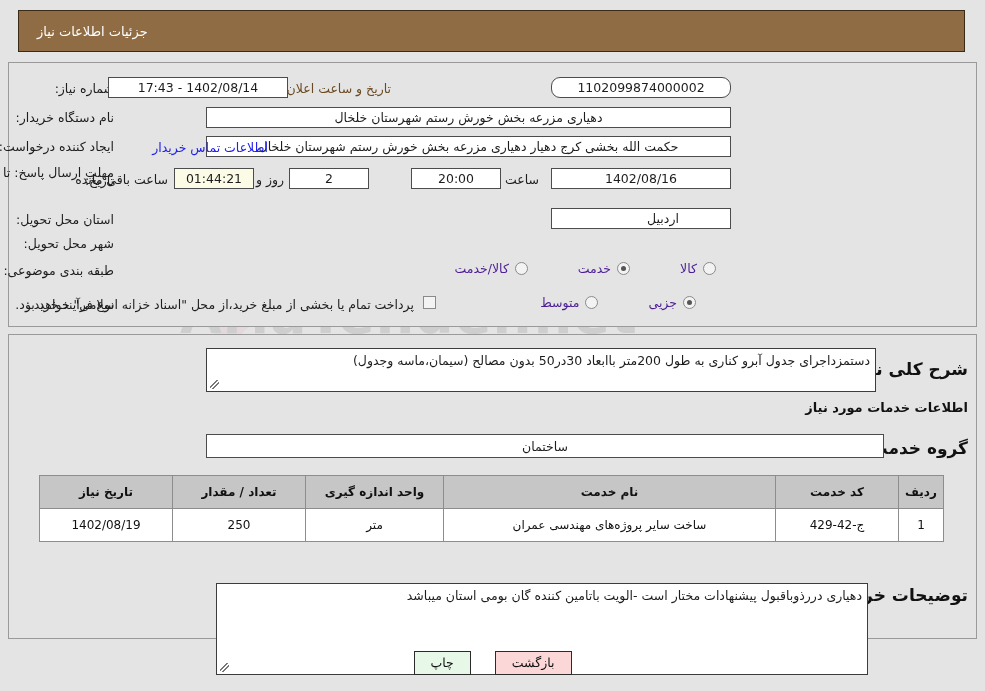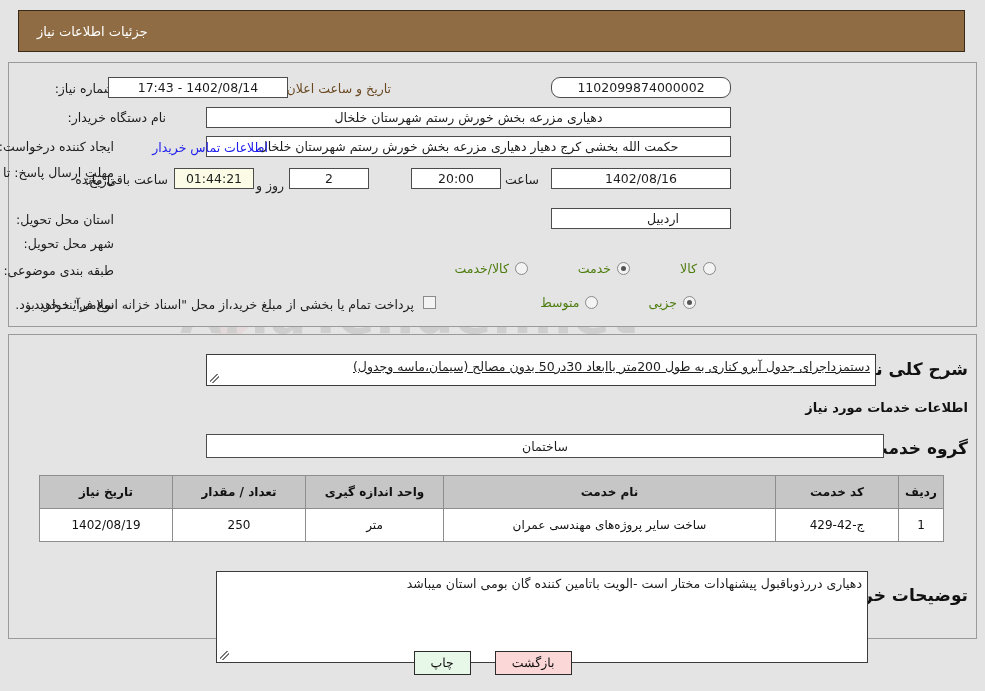--- a/index.html
+++ b/index.html
@@ -142,21 +142,21 @@
     background: #555;
   }
   .checkbox {
     display: inline-block;
     width: 13px; height: 13px;
     border: 1px solid #8a8a8a;
     background: #f3f3f3;
     vertical-align: middle;
     box-sizing: border-box;
   }
-  .opt { font-size: 12.5px; color: #4d7c0f; white-space: nowrap; }
+  .opt { font-size: 12.5px; color: #4c1d95; white-space: nowrap; }
 
   
   .ta {
     background: #ffffff;
     border: 1px solid #3c3c3c;
     box-sizing: border-box;
     font-size: 12.5px;
     color: #1d1d1d;
     padding: 3px 5px;
     overflow: hidden;
@@ -233,35 +233,35 @@
 </div>
 
 <div class="panel" id="panel-top">
 
   <div class="abs lbl" style="right:862px; top:18px;">شماره نیاز:</div>
   <div class="abs fld c" style="right:245px; top:14px; width:180px;border-radius:9px;">1102099874000002</div>
 
   <div class="abs lbl brown" style="right:585px; top:18px;">تاریخ و ساعت اعلان عمومی:</div>
   <div class="abs fld c" style="right:688px; top:14px; width:180px;">1402/08/14 - 17:43</div>
 
-  <div class="abs lbl" style="right:810px; top:47px;">نام دستگاه خریدار:</div>
+  <div class="abs lbl" style="right:862px; top:47px;">نام دستگاه خریدار:</div>
   <div class="abs fld r" style="right:245px; top:44px; width:525px;">دهیاری مزرعه بخش خورش رستم شهرستان خلخال</div>
 
   <div class="abs lbl" style="right:862px; top:76px;">ایجاد کننده درخواست:</div>
   <div class="abs fld r" style="right:245px; top:73px; width:525px;">حکمت الله بخشی کرج دهیار دهیاری مزرعه بخش خورش رستم شهرستان خلخال</div>
   <a class="abs link" style="right:708px; top:77px;">اطلاعات تماس خریدار</a>
 
   <div class="abs lbl" style="right:862px; top:102px; text-align:right;">مهلت ارسال پاسخ: تا</div>
   <div class="abs lbl" style="right:862px; top:110px; text-align:right;">تاریخ:</div>
 
   <div class="abs fld c" style="right:245px; top:105px; width:180px;">1402/08/16</div>
   <div class="abs lbl" style="right:437px; top:109px;">ساعت</div>
   <div class="abs fld c" style="right:475px; top:105px; width:90px;">20:00</div>
   <div class="abs fld c" style="right:607px; top:105px; width:80px;">2</div>
-  <div class="abs lbl" style="right:692px; top:115px;margin-left:40px;">روز و</div>
+  <div class="abs lbl" style="right:692px; top:109px;margin-left:40px;">روز و</div>
   <div class="abs fld timer" style="right:722px; top:105px; width:80px;">01:44:21</div>
   <div class="abs lbl" style="right:808px; top:109px;">ساعت باقی مانده</div>
 
   <div class="abs lbl" style="right:862px; top:149px;">استان محل تحویل:</div>
   <div class="abs fld r" style="right:245px; top:145px; width:180px;padding-left:48px;">اردبیل</div>
 
   <div class="abs lbl" style="right:862px; top:173px;">شهر محل تحویل:</div>
 
   <div class="abs lbl" style="right:862px; top:200px;">طبقه بندی موضوعی:</div>
   <div class="abs" style="right:260px; top:198px; width:590px; display:flex; justify-content:flex-start; align-items:center;">
@@ -280,21 +280,21 @@
     <span class="radio"></span>
     <span class="opt" style="margin:0 6px 0 0;">متوسط</span>
   </div>
   <span class="abs checkbox" style="right:540px; top:233px;"></span>
   <div class="abs lbl" style="right:562px; top:234px;">پرداخت تمام یا بخشی از مبلغ خرید،از محل "اسناد خزانه اسلامی" خواهد بود.</div>
 </div>
 
 <div class="panel" id="panel-mid">
 
   <div class="abs bold-lbl" style="right:8px; top:24px;">شرح کلی نیاز:</div>
-  <div class="abs ta" style="right:100px; top:19px; width:670px; height:32px;text-decoration:underline;">دستمزداجرای جدول آبرو کناری به طول 200متر باابعاد 30در50 بدون مصالح (سیمان،ماسه وجدول)</div>
+  <div class="abs ta" style="right:100px; top:13px; width:670px; height:44px;">دستمزداجرای جدول آبرو کناری به طول 200متر باابعاد 30در50 بدون مصالح (سیمان،ماسه وجدول)</div>
 
   <div class="abs sec-head" style="right:8px; top:65px;">اطلاعات خدمات مورد نیاز</div>
 
   <div class="abs bold-lbl" style="right:8px; top:103px;">گروه خدمت:</div>
   <div class="abs fld r" style="right:92px; top:99px; width:678px; height:24px; line-height:21px;">ساختمان</div>
 
   <div class="abs" style="right:32px; top:140px; width:905px;">
     <table class="grid">
       <thead>
         <tr>

